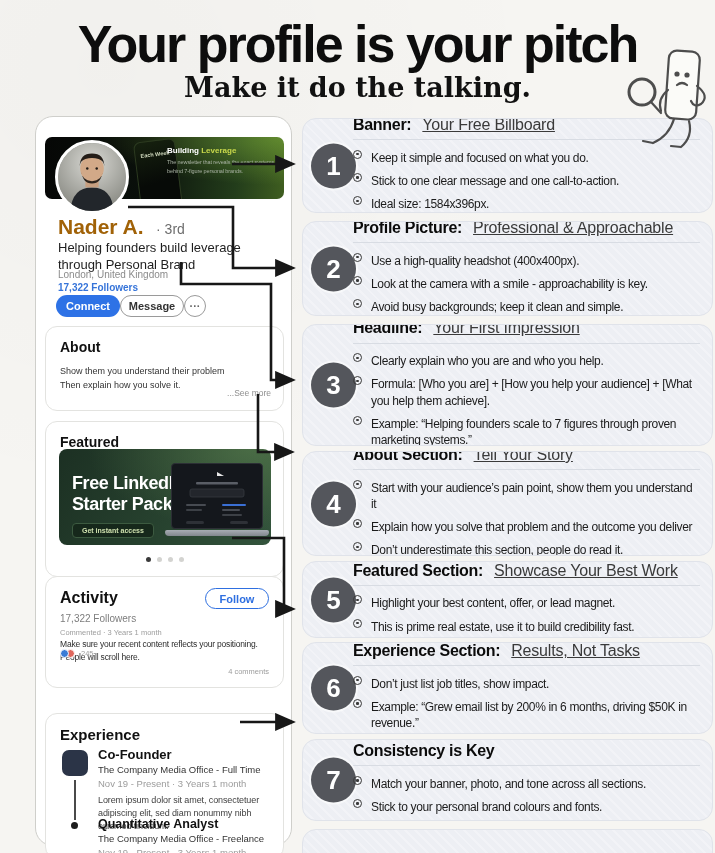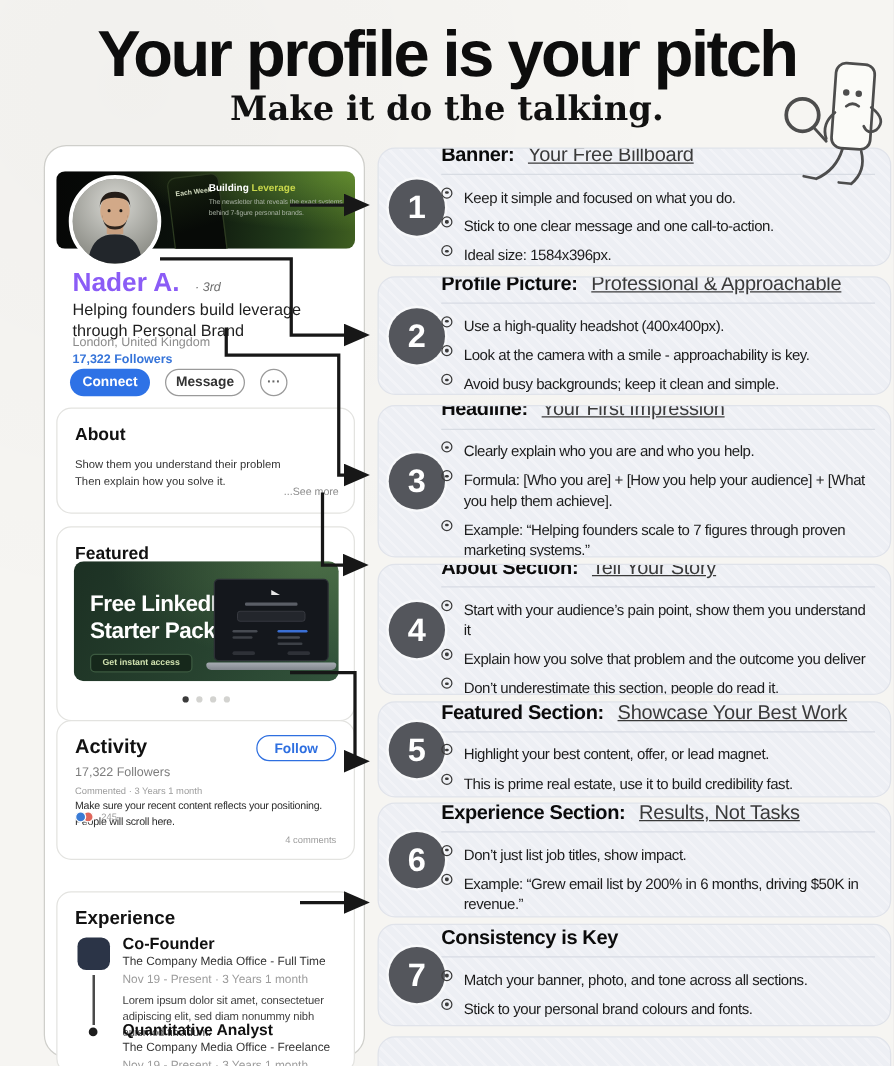--- a/index.html
+++ b/index.html
@@ -33,27 +33,27 @@
     background:linear-gradient(170deg,#16210f,#070a07 60%); border:1px solid #2c3a20;
     border-radius:7px; transform:rotate(-7deg); color:#d3dcc0; font-size:5.5px;
     font-weight:700; padding:10px 4px 0 5px; }
   .btxt { position:absolute; left:122px; top:9px; width:112px; }
   .bt1 { font-size:8px; font-weight:700; color:#fff; margin-bottom:3px; }
   .bt1 .accent { color:#c9d84b; }
   .bt2 { font-size:5.5px; color:#a9b2a4; line-height:1.55; letter-spacing:-.1px; }
   .avatar { position:absolute; left:19px; top:23px; width:74px; height:74px; z-index:3;
     border-radius:50%; border:3px solid #fff; overflow:hidden; background:#9a9b95; }
   .nrow { position:absolute; left:22px; top:98px; }
-  .nm { font-size:21px; font-weight:800; color:#8b5cf6; }
-  .deg { font-size:10px; color:#6d6d6d; margin-left:8px;font-style:italic; }
+  .nm { font-size:21px; font-weight:800; color:#a16207; }
+  .deg { font-size:14px; color:#6d6d6d; margin-left:8px; }
   .hl { position:absolute; left:22px; top:122px; width:196px; font-size:13px;
     color:#1e1e1e; line-height:1.32; }
   .loc { position:absolute; left:22px; top:152px; font-size:10px; color:#8b8b8b; }
   .fol { position:absolute; left:22px; top:165px; font-size:10px; font-weight:700; color:#3674d9; }
-  .btnrow { position:absolute; left:20px; top:178px; display:flex; gap:12px; align-items:center; }
+  .btnrow { position:absolute; left:20px; top:178px; display:flex; gap:0; align-items:center; }
   .btn { height:22px; display:inline-flex; align-items:center; justify-content:center;
     border-radius:12px; font-size:11px; font-weight:700; cursor:pointer; }
   .btn-connect { width:64px; background:#2e72e6; color:#fff; border:none; }
   .btn-message { width:64px; background:#fff; color:#333; border:1.4px solid #9a9a9a; }
   .btn-more { width:22px; height:22px; border-radius:50%; border:1.4px solid #9a9a9a;
     background:#fff; color:#666; font-size:11px; font-weight:700; }
   .sub { position:absolute; left:9px; width:239px; background:#fff;
     border:1px solid #e3e3e0; border-radius:12px; }
   .s-about { top:209px; height:85px; }
   .s-feat  { top:304px; height:156px; }

